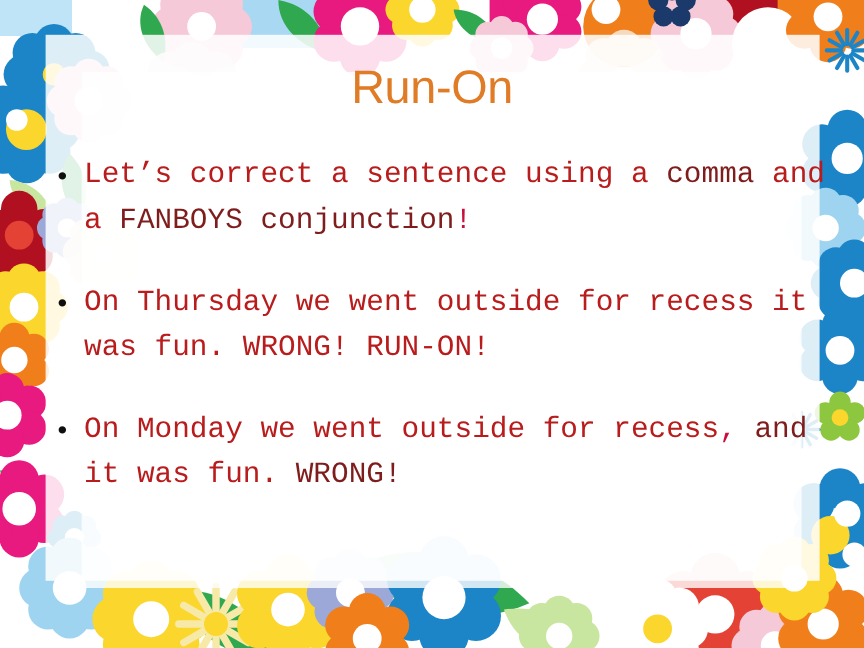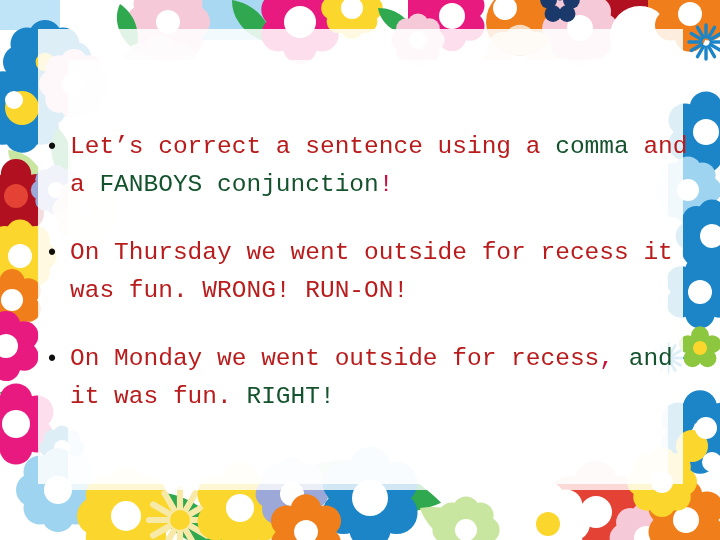--- a/index.html
+++ b/index.html
@@ -92,21 +92,21 @@
   }
   .bullet .txt {
     display: block;
     white-space: pre-wrap;
   }
 
   #bullet-1 { margin-top: 0px; }
   #bullet-2 { margin-top: 31px; }
   #bullet-3 { margin-top: 31px; }
 
-  .pink { color: #14532d; margin-top: 24px; }
+  .pink { color: #7f1d1d; margin-top: 24px; }
   .crimson { color: #C8103C; }
   .dark { color: #b91c1c; }
 </style>
 </head>
 <body>
 
 <div id="slide">
 
   <svg id="floral" viewBox="0 0 720 540" preserveAspectRatio="none" xmlns="http://www.w3.org/2000/svg">
     <defs>
@@ -505,32 +505,33 @@
         <use href="#f6"></use>
       </g>
     <g fill="#FAF0E4" opacity="0.8" transform="translate(520,64) scale(1.4)">
         <use href="#f8"></use>
       </g>
   </svg>
 
   <div id="content-panel"></div>
   <div id="content-panel-inner"></div>
 
+  <div id="title">Run-On</div>
 
   <div id="body">
 
     <div class="bullet" id="bullet-1">
       <span class="dot">•</span>
       <span class="txt"><span class="dark">Let’s correct a sentence using a </span><span class="pink">comma</span><span class="dark"> and a </span><span class="pink">FANBOYS conjunction</span><span class="crimson">!</span></span>
     </div>
 
     <div class="bullet" id="bullet-2">
       <span class="dot">•</span>
       <span class="txt"><span class="dark">On Thursday we went outside for recess it was fun. WRONG! RUN-ON!</span></span>
     </div>
 
     <div class="bullet" id="bullet-3">
       <span class="dot">•</span>
-      <span class="txt"><span class="dark">On Monday we went outside for recess</span><span class="crimson">,</span><span class="dark"> </span><span class="pink">and</span><span class="dark"> it was fun. </span><span class="pink">RIGHT!</span></span>
+      <span class="txt"><span class="dark">On Monday we went outside for recess</span><span class="crimson">,</span><span class="dark"> </span><span class="pink">and</span><span class="dark"> it was fun. </span><span class="pink">WRONG!</span></span>
     </div>
 
   </div>
 </div>
 
 </body></html>

